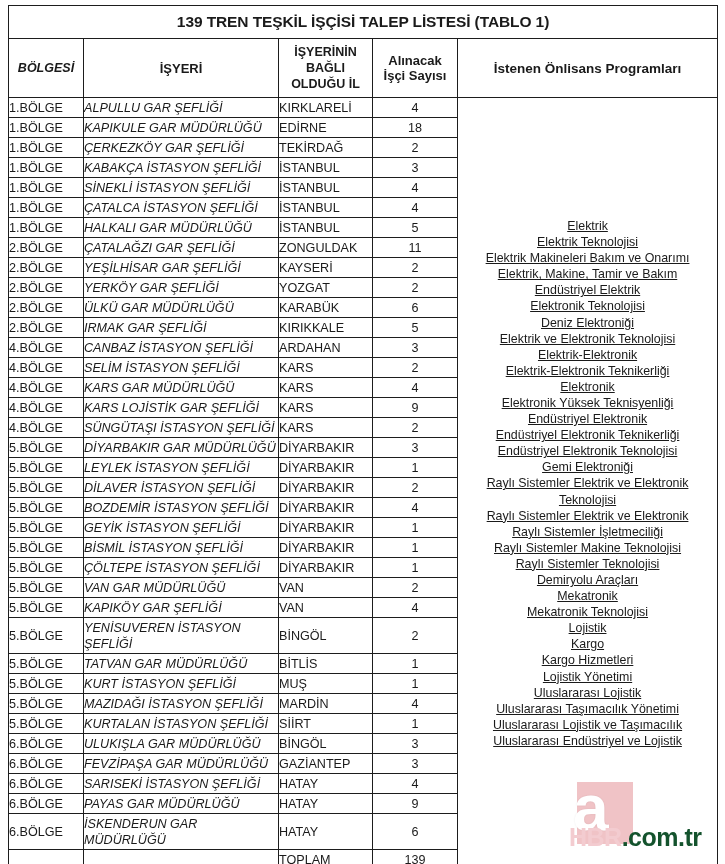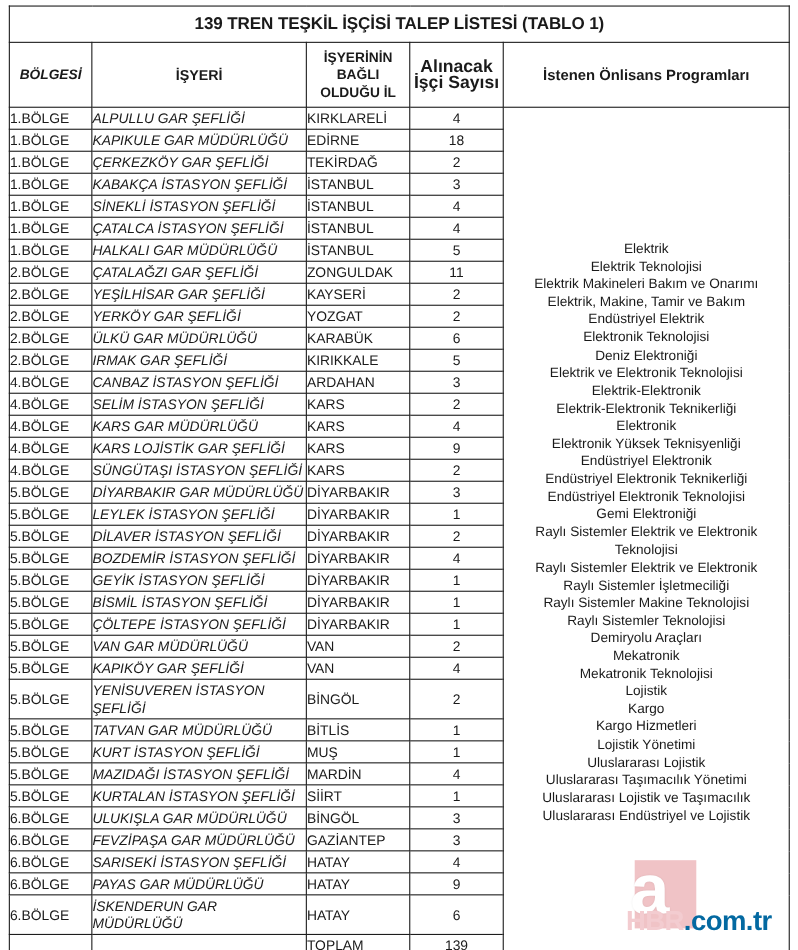--- a/index.html
+++ b/index.html
@@ -58,21 +58,21 @@
     text-align: center;
     font-weight: bold;
     font-size: 12.5px;
     line-height: 15px;
     height: 58px;
     padding: 2px 2px;
   }
   .hdr-bolgesi  { font-size: 12.5px; font-style: italic; }
   .hdr-isyeri   { font-size: 13px; }
   .hdr-il       { font-size: 12.5px; line-height: 16px; }
-  .hdr-sayi     { font-size: 16px;  line-height: 15px; }
+  .hdr-sayi     { font-size: 13px;  line-height: 15px; }
   .hdr-prog     { font-size: 13.5px; }
 
   
   .c-bolge {
     font-size: 12.6px;
     padding: 1px 0 1px 5px;
     white-space: nowrap;
     line-height: 16px;
   }
   .c-isyeri {
@@ -98,21 +98,21 @@
   .c-prog {
     text-align: center;
     vertical-align: middle;
     padding: 4px 6px;
   }
   .prog-list {
     display: block;
     font-size: 12.4px;
     line-height: 16.1px;
   }
-  .prog-item { display: block; }
+  .prog-item { display: block; text-decoration: underline; }
 
   
   #watermark {
     position: absolute;
     right: 4px;
     bottom: 2px;
     width: 152px;
     height: 82px;
     pointer-events: none;
     z-index: 5;
@@ -139,21 +139,21 @@
   .wm-text {
     position: absolute;
     left: 8px;
     bottom: 4px;
     font-size: 25px;
     font-weight: bold;
     letter-spacing: -0.5px;
     color: #f3ccd0;
     white-space: nowrap;
   }
-  .wm-text .dom { color: #0369a1; }
+  .wm-text .dom { color: #14532d; }
 </style>
 </head>
 <body>
 
 <div id="sheet">
   <table class="grid">
     <colgroup>
       <col style="width:75px">
       <col style="width:195px">
       <col style="width:94px">

